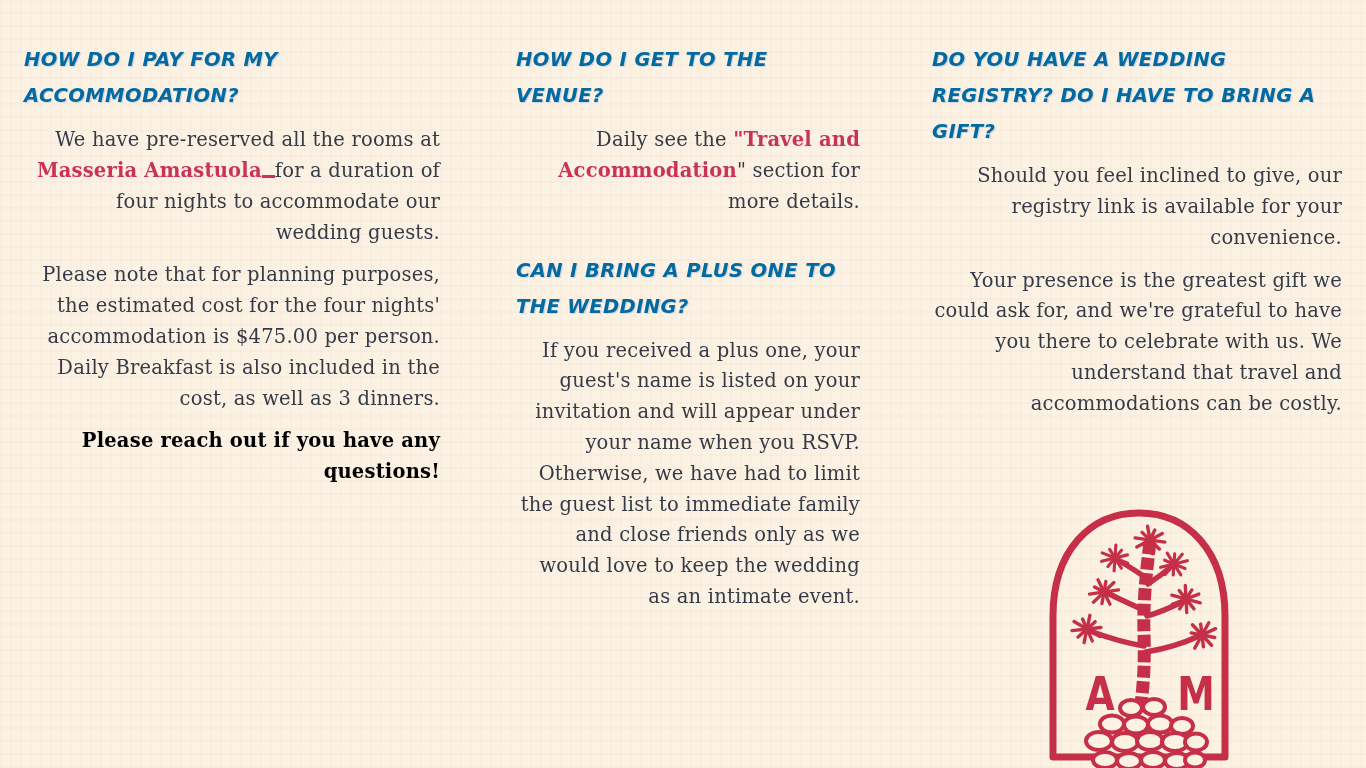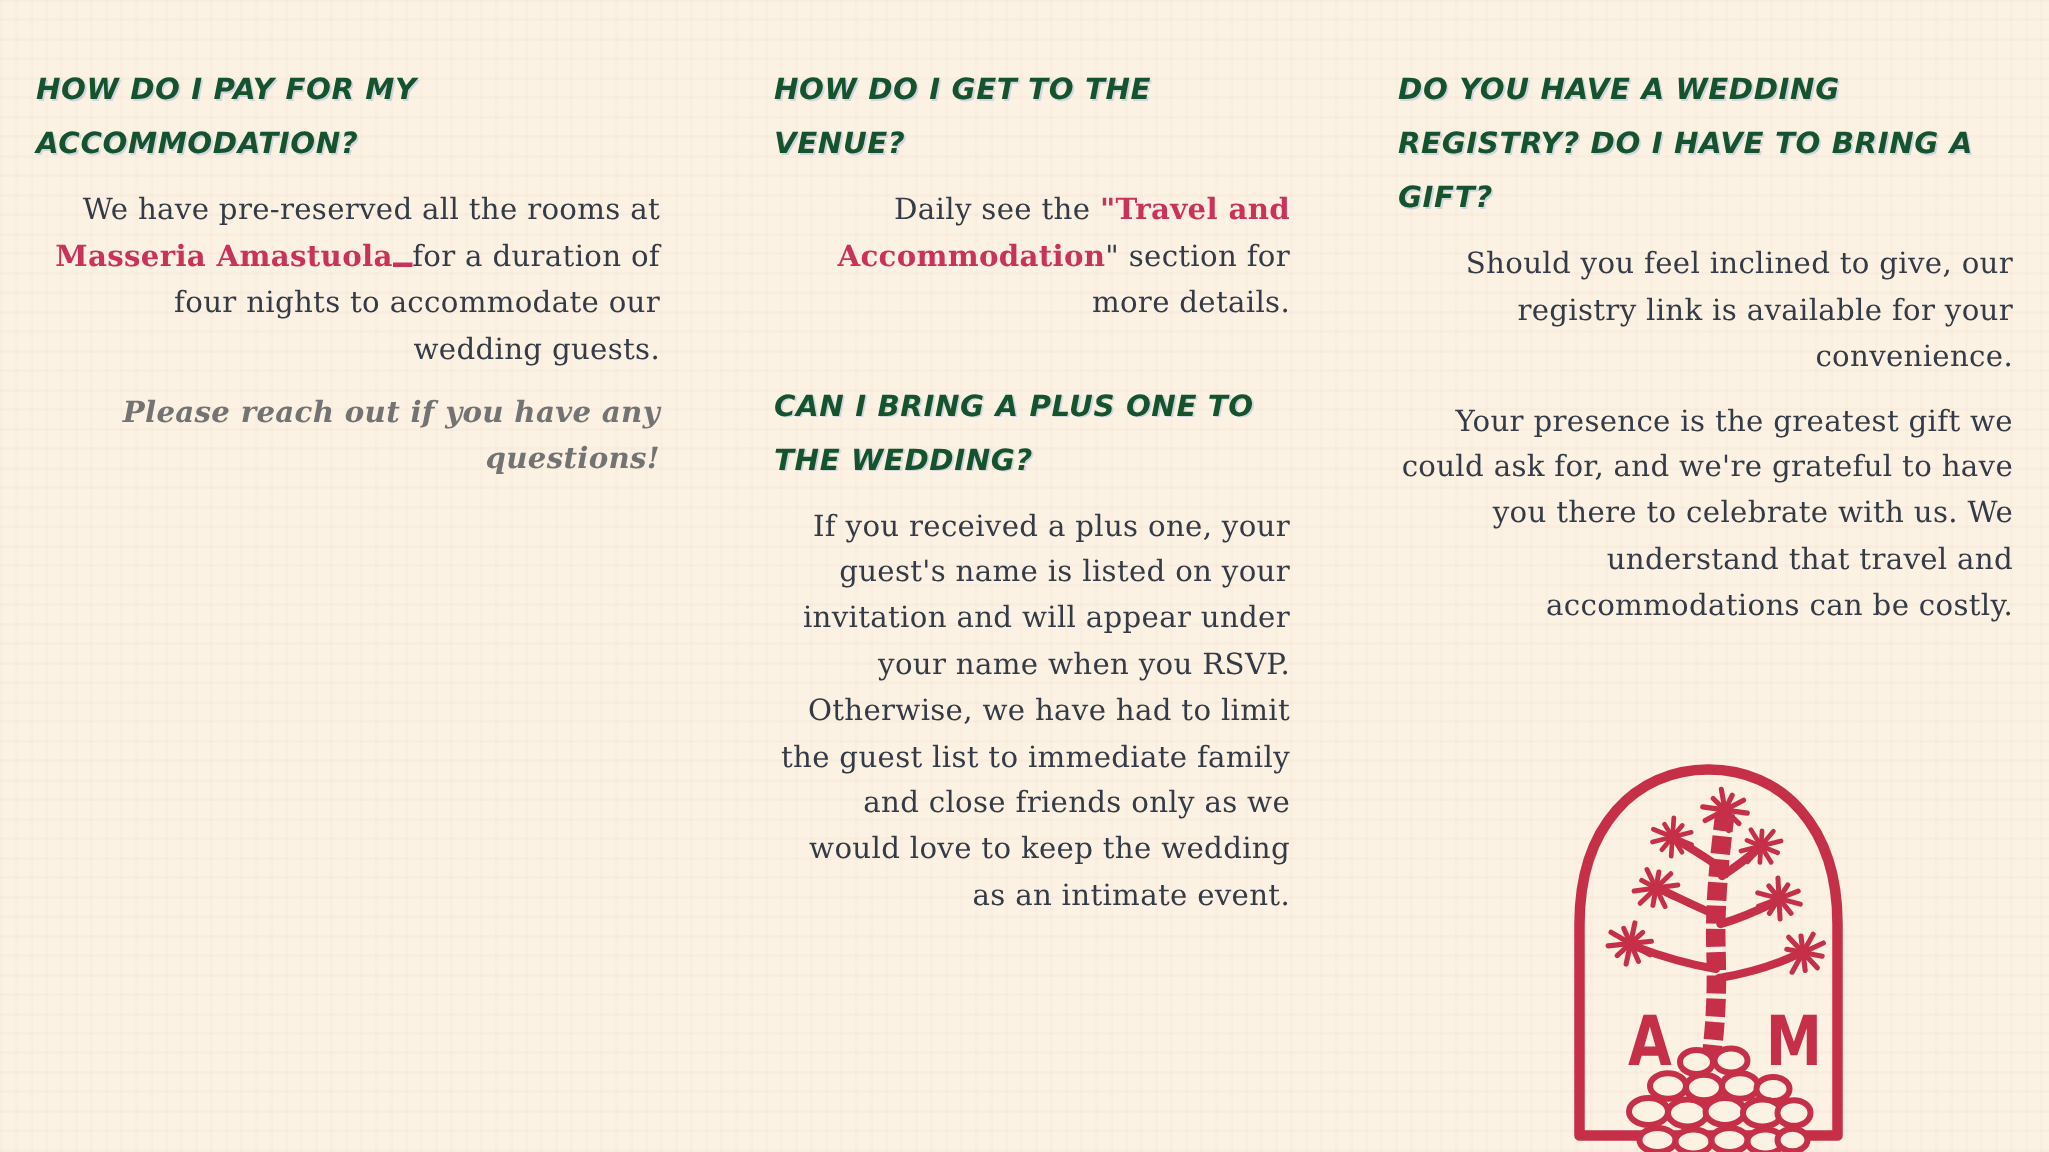--- a/index.html
+++ b/index.html
@@ -20,44 +20,43 @@
   }
   .col{flex:0 0 auto;}
   .col-1{width:416px;margin-right:76px;}
   .col-2{width:344px;margin-right:72px;}
   .col-3{width:410px;}
 
   h2.faq-q{
     font-family:"DejaVu Sans", sans-serif;
     font-style:italic;
     font-weight:bold;
-    color:#14532d;
+    color:#0369a1;
     font-size:19.5px;
     line-height:1.85;
     letter-spacing:0.4px;
     margin:0 0 11px 0;
     text-shadow:1.2px 1.2px 0 rgba(62,118,206,0.22);
   }
   h2.faq-q.mid{margin-top:35px;}
 
   p{
     font-size:19.5px;
     line-height:1.58;
     margin:0 0 12px 0;
     letter-spacing:0.2px;
     text-align:right;
   }
   .red-bold{
     color:#c9335a;
     font-weight:bold;
   }
   .red-para{
-    color:#737373;
+    color:#000000;
     font-weight:bold;
-    font-style:italic;
   }
   .u-mark{
     display:inline-block;
     width:13px;
     height:3px;
     background:#c9335a;
     vertical-align:-1px;
   }
   .logo-wrap{
     margin:84px 0 0 112px;
@@ -66,20 +65,21 @@
   .logo-wrap svg{display:block;}
 </style>
 </head>
 <body>
 
 <div class="page">
 
   <div class="col col-1">
     <h2 class="faq-q">HOW DO I PAY FOR MY ACCOMMODATION?</h2>
     <p><span>We have pre-reserved all the rooms at </span><span class="red-bold">Masseria Amastuola</span><span class="u-mark"></span><span>for a duration of four nights to accommodate our wedding guests.</span></p>
+    <p>Please note that for planning purposes, the estimated cost for the four nights' accommodation is $475.00 per person. Daily Breakfast is also included in the cost, as well as 3 dinners.</p>
     <p class="red-para">Please reach out if you have any questions!</p>
   </div>
 
   <div class="col col-2">
     <h2 class="faq-q">HOW DO I GET TO THE VENUE?</h2>
     <p><span>Daily see the </span><span class="red-bold">"Travel and Accommodation</span><span>" section for more details.</span></p>
     <h2 class="faq-q mid">CAN I BRING A PLUS ONE TO THE WEDDING?</h2>
     <p>If you received a plus one, your guest's name is listed on your invitation and will appear under your name when you RSVP. Otherwise, we have had to limit the guest list to immediate family and close friends only as we would love to keep the wedding as an intimate event.</p>
   </div>
 

